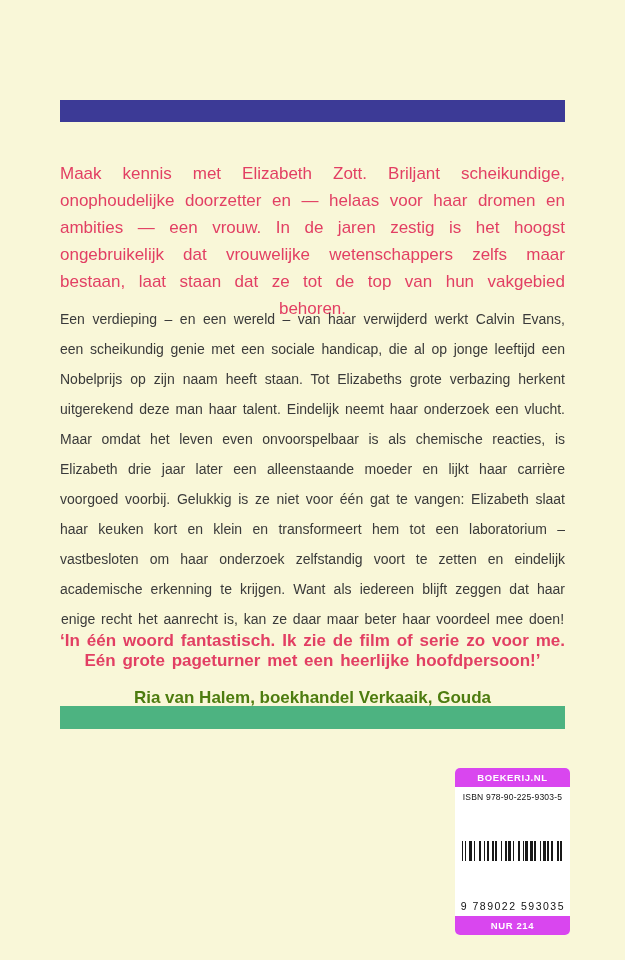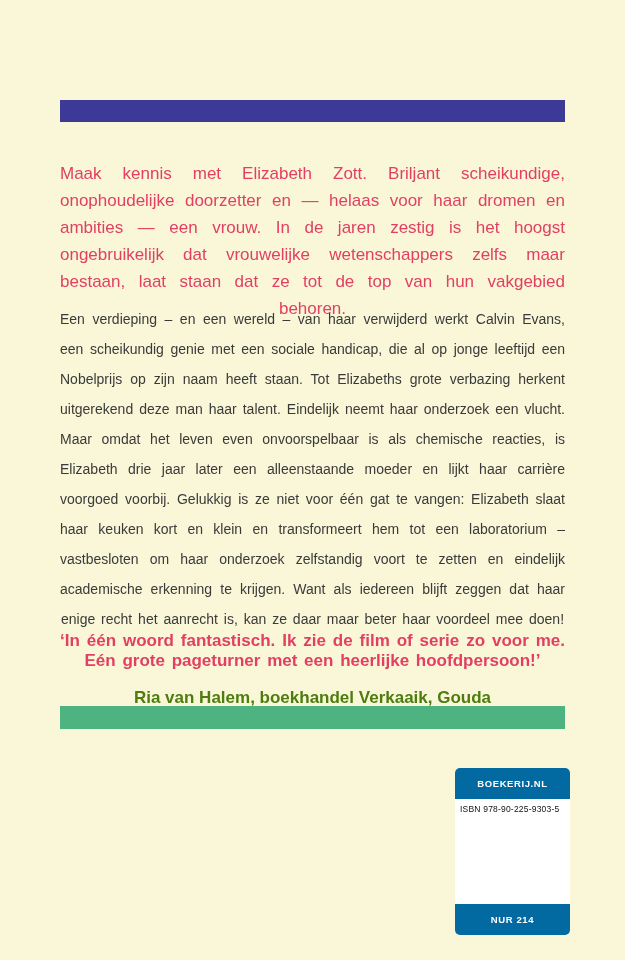--- a/index.html
+++ b/index.html
@@ -72,35 +72,35 @@
     position: absolute;
     left: 455px; top: 768px;
     width: 115px; height: 167px;
     background: #ffffff;
     border-radius: 5px;
     overflow: hidden;
     display: flex;
     flex-direction: column;
   }
   .bc-header, .bc-footer {
-    height: 31px;
-    background: #0369a1;
+    height: 19px;
+    background: #d946ef;
     color: #ffffff;
     font-size: 9.5px;
     font-weight: bold;
     letter-spacing: 0.6px;
     display: flex;
     align-items: center;
     justify-content: center;
     flex: none;
   }
   .bc-main {
     flex: 1;
     display: flex;
-    flex-direction: row;
+    flex-direction: column;
     padding: 3px 5px 2px 5px;
     gap: 36px;
   }
   .bc-isbn {
     font-size: 8.5px;
     color: #111111;
     text-align: center;
     letter-spacing: 0.2px;
     margin: 2px 0 3px 0;
     white-space: nowrap;

